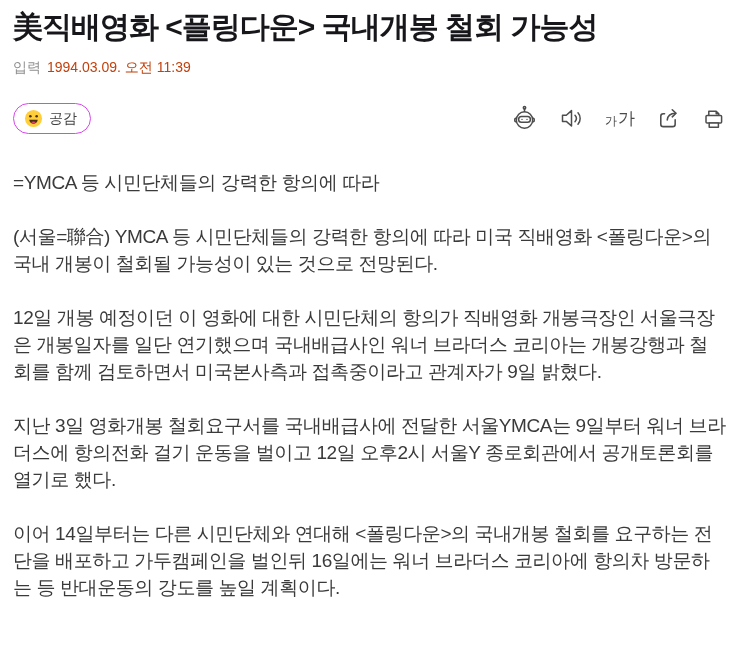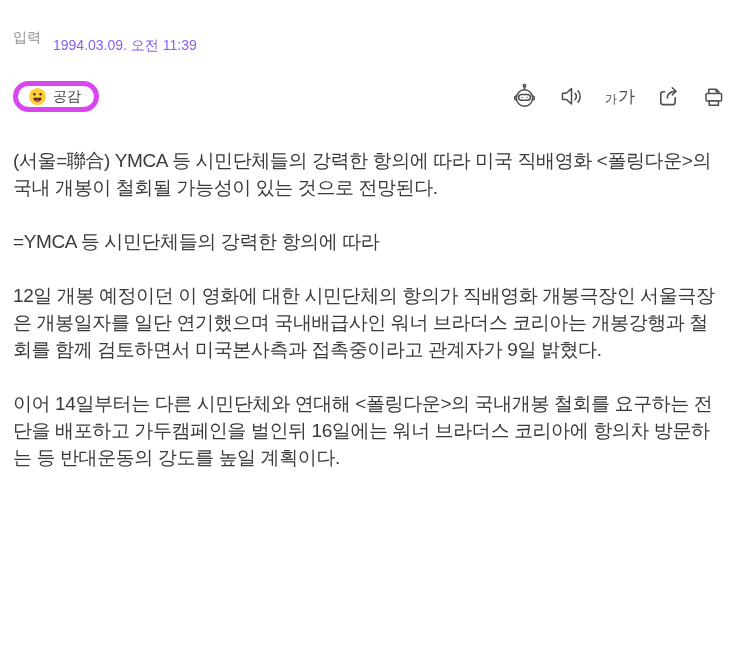--- a/index.html
+++ b/index.html
@@ -19,41 +19,41 @@
     font-size: 30px;
     line-height: 38px;
     font-weight: 800;
     letter-spacing: -1px;
     color: #17171b;
   }
   .date-row {
     margin-top: 13px;
     display: flex;
     align-items: center;
-    gap: 12px;
+    gap: 6px;
     font-size: 14px;
     color: #8f8f8f;
   }
   .date-row .date-label { color: #8f8f8f; }
-  .date-row .date-value { color: #8b5cf6; margin-top: 16px; }
+  .date-row .date-value { color: #c2410c; }
   .toolbar {
     margin-top: 26px;
     display: flex;
     align-items: center;
     justify-content: space-between;
   }
   .reaction-group { display: flex; align-items: center; gap: 9px; }
   .pill-button {
     display: inline-flex;
     align-items: center;
     gap: 6px;
     height: 31px;
     padding: 0 13px 0 10px;
     background: #ffffff;
-    border: 5px solid #d946ef;
+    border: 1px solid #d946ef;
     border-radius: 17px;
     font-size: 14px;
     color: #3f3f3f;
     cursor: pointer;
     font-family: inherit;
   }
   .tool-group {
     display: flex;
     align-items: center;
     gap: 21px;
@@ -84,20 +84,21 @@
     color: #3a3a3a;
   }
   .article-body p { margin: 0 0 27px 0; }
   svg { display: block; }
 </style>
 </head>
 <body>
 
 <div class="page">
 
+  <h1 class="article-title">美직배영화 &lt;플링다운&gt; 국내개봉 철회 가능성</h1>
 
   <div class="date-row">
     <span class="date-label">입력</span>
     <span class="date-value">1994.03.09. 오전 11:39</span>
   </div>
 
   <div class="toolbar">
 
     <div class="reaction-group">
       <button class="pill-button">
@@ -165,19 +166,20 @@
             <rect x="4" y="8.4" width="15.6" height="7.6" rx="1"></rect>
             <path d="M7.2 16 h9.2 v4.2 H7.2 z" fill="#ffffff"></path>
           </svg>
         </span>
       </button>
 
     </div>
   </div>
 
   <div class="article-body">
+    <p>=YMCA 등 시민단체들의 강력한 항의에 따라</p>
     <p>(서울=聯合) YMCA 등 시민단체들의 강력한 항의에 따라 미국 직배영화 &lt;폴링다운&gt;의 국내 개봉이 철회될 가능성이 있는 것으로 전망된다.</p>
-    <p>=YMCA 등 시민단체들의 강력한 항의에 따라</p>
     <p>12일 개봉 예정이던 이 영화에 대한 시민단체의 항의가 직배영화 개봉극장인 서울극장은 개봉일자를 일단 연기했으며 국내배급사인 워너 브라더스 코리아는 개봉강행과 철회를 함께 검토하면서 미국본사측과 접촉중이라고 관계자가 9일 밝혔다.</p>
+    <p>지난 3일 영화개봉 철회요구서를 국내배급사에 전달한 서울YMCA는 9일부터 워너 브라더스에 항의전화 걸기 운동을 벌이고 12일 오후2시 서울Y 종로회관에서 공개토론회를 열기로 했다.</p>
     <p>이어 14일부터는 다른 시민단체와 연대해 &lt;폴링다운&gt;의 국내개봉 철회를 요구하는 전단을 배포하고 가두캠페인을 벌인뒤 16일에는 워너 브라더스 코리아에 항의차 방문하는 등 반대운동의 강도를 높일 계획이다.</p>
   </div>
 
 </div>
 
 </body></html>

